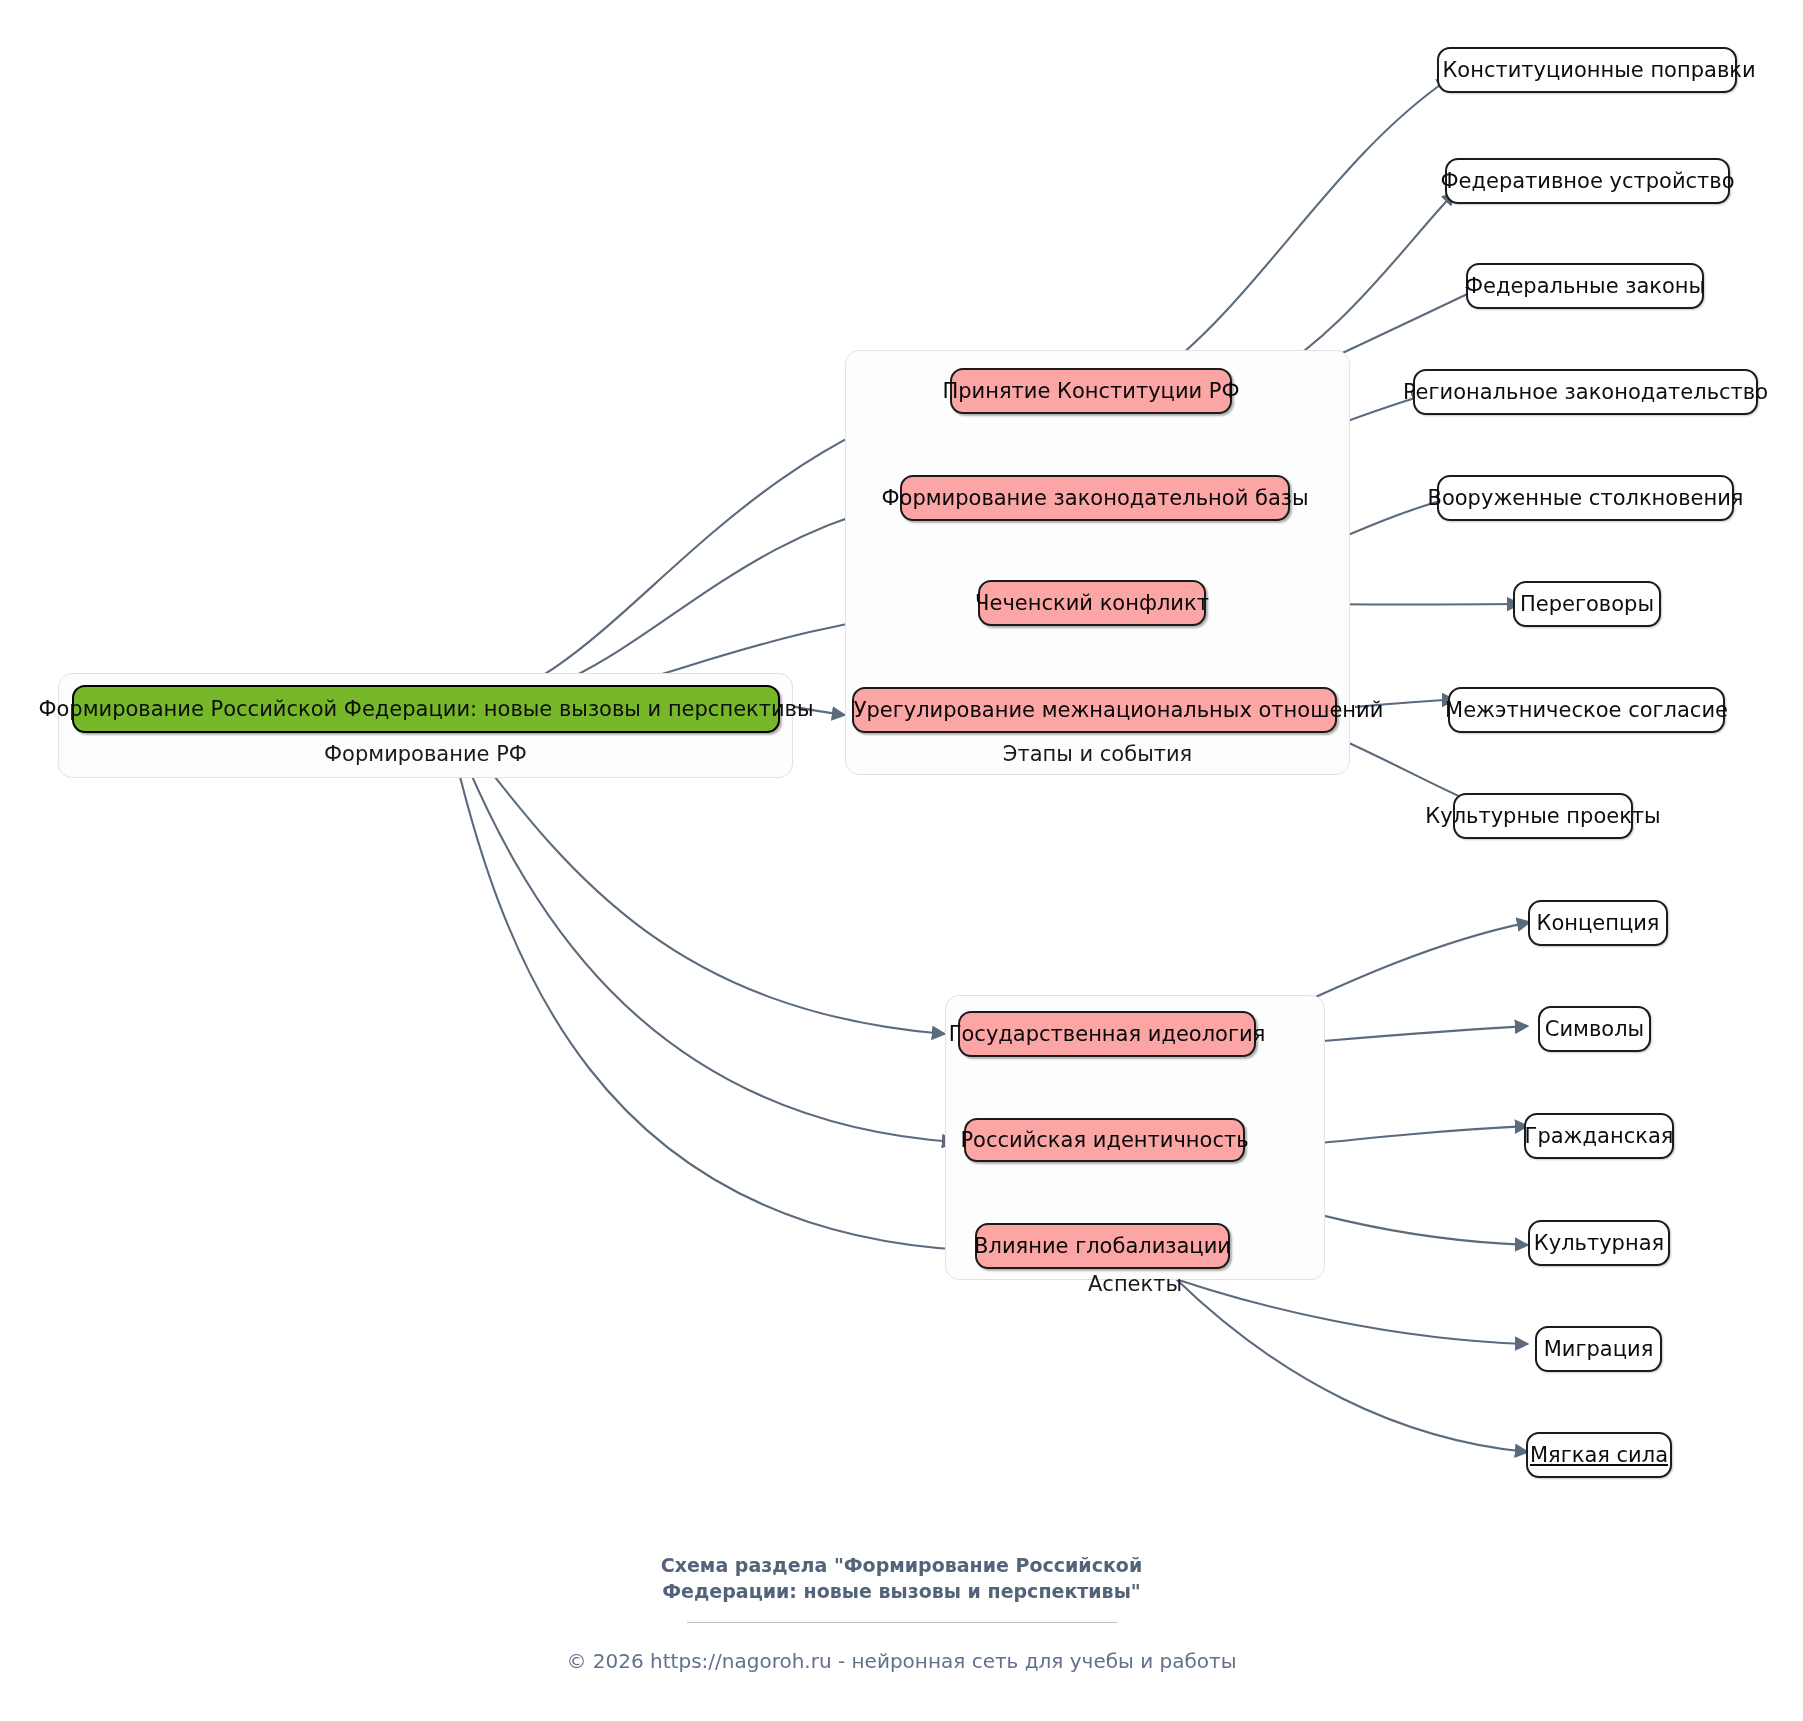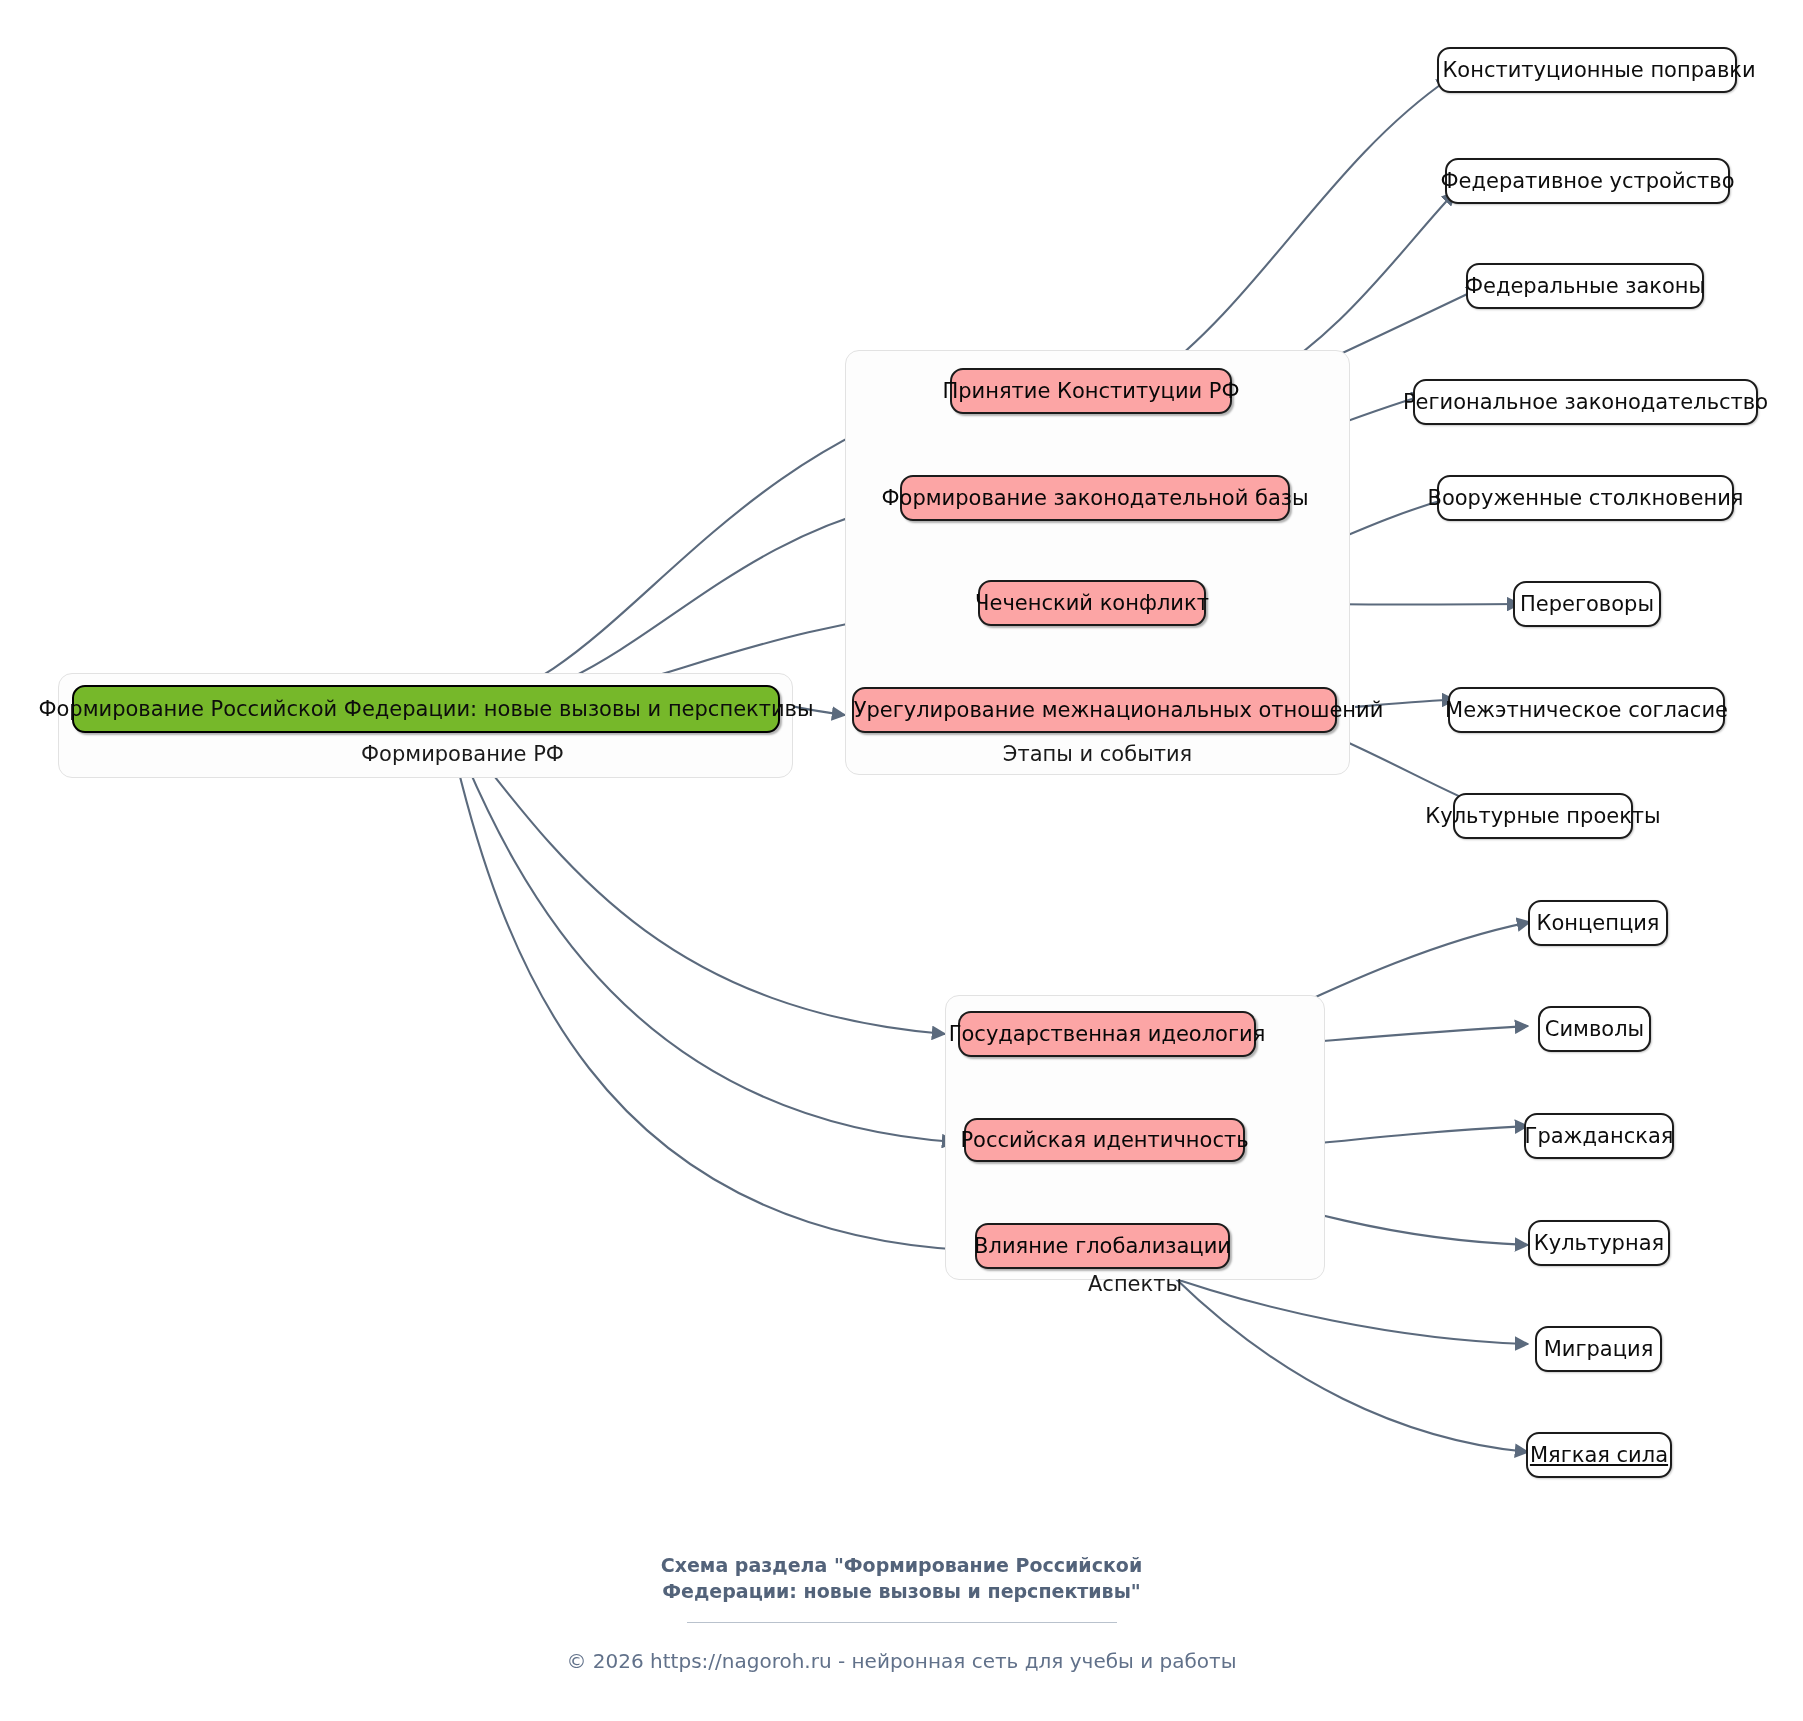--- a/index.html
+++ b/index.html
@@ -143,34 +143,34 @@
       <path d="M 1252,1150 C 1350,1140 1440,1130 1528,1126"></path>
       <path d="M 1190,1170 C 1280,1210 1400,1240 1528,1245"></path>
 
       <path d="M 1150,1270 C 1260,1310 1400,1340 1528,1344"></path>
       <path d="M 1175,1278 C 1280,1380 1400,1440 1528,1452"></path>
     </g>
   </svg>
 
   <div class="cluster" style="left:58px; top:673px; width:735px; height:105px;"></div>
   <div class="node root" style="left:72px; top:685px; width:708px; height:48px;">Формирование Российской Федерации: новые вызовы и перспективы</div>
-  <div class="cluster-label" style="left:58px; top:742px; width:735px;padding-left:37px;">Формирование РФ</div>
+  <div class="cluster-label" style="left:58px; top:742px; width:735px;">Формирование РФ</div>
 
   <div class="cluster" style="left:845px; top:350px; width:505px; height:425px;"></div>
   <div class="cluster-label" style="left:845px; top:742px; width:505px;">Этапы и события</div>
 
   <div class="node branch" style="left:950px; top:368px; width:282px; height:46px;">Принятие Конституции РФ</div>
   <div class="node branch" style="left:900px; top:475px; width:390px; height:46px;">Формирование законодательной базы</div>
   <div class="node branch" style="left:978px; top:580px; width:228px; height:46px;">Чеченский конфликт</div>
   <div class="node branch" style="left:852px; top:687px; width:485px; height:46px;padding-left:48px;">Урегулирование межнациональных отношений</div>
 
   <div class="node leaf" style="left:1437px; top:47px; width:300px; height:46px;padding-left:24px;">Конституционные поправки</div>
   <div class="node leaf" style="left:1445px; top:158px; width:285px; height:46px;">Федеративное устройство</div>
   <div class="node leaf" style="left:1466px; top:263px; width:238px; height:46px;">Федеральные законы</div>
-  <div class="node leaf" style="left:1413px; top:379px; width:345px; height:46px;">Региональное законодательство</div>
+  <div class="node leaf" style="left:1413px; top:369px; width:345px; height:46px;">Региональное законодательство</div>
   <div class="node leaf" style="left:1437px; top:475px; width:297px; height:46px;">Вооруженные столкновения</div>
   <div class="node leaf" style="left:1513px; top:581px; width:148px; height:46px;">Переговоры</div>
   <div class="node leaf" style="left:1448px; top:687px; width:277px; height:46px;">Межэтническое согласие</div>
   <div class="node leaf" style="left:1453px; top:793px; width:180px; height:46px;">Культурные проекты</div>
 
   <div class="cluster" style="left:945px; top:995px; width:380px; height:285px;"></div>
   <div class="cluster-label" style="left:945px; top:1272px; width:380px;">Аспекты</div>
 
   <div class="node branch" style="left:958px; top:1011px; width:298px; height:46px;">Государственная идеология</div>
   <div class="node branch" style="left:964px; top:1118px; width:281px; height:44px;">Российская идентичность</div>

